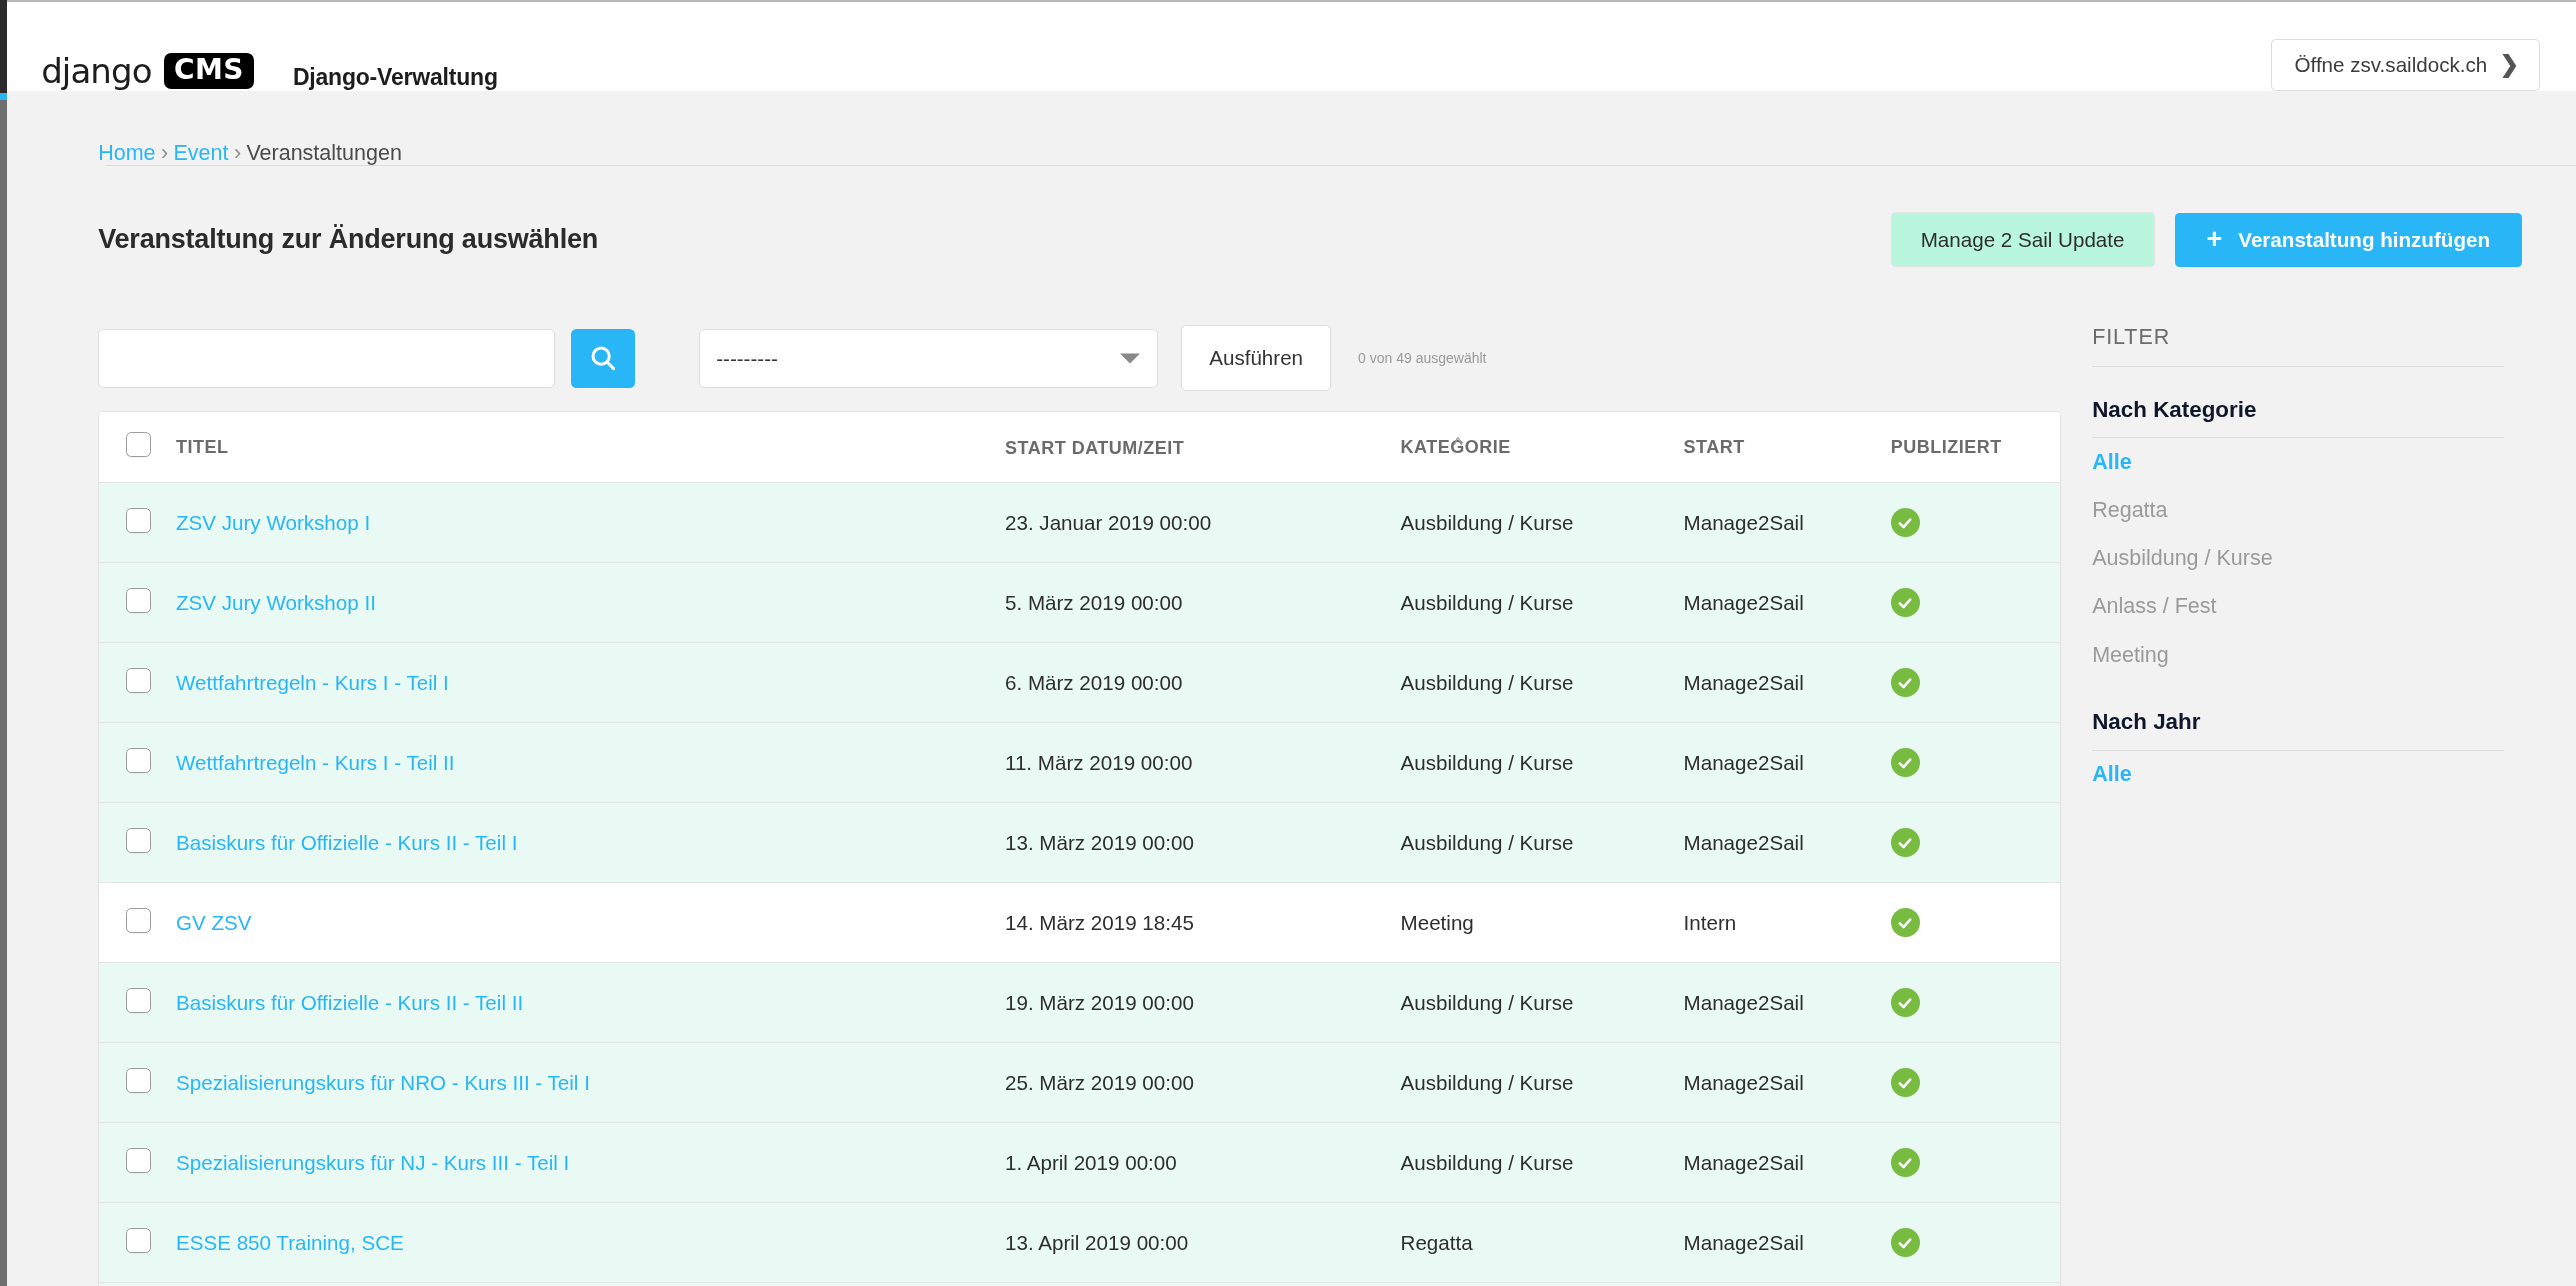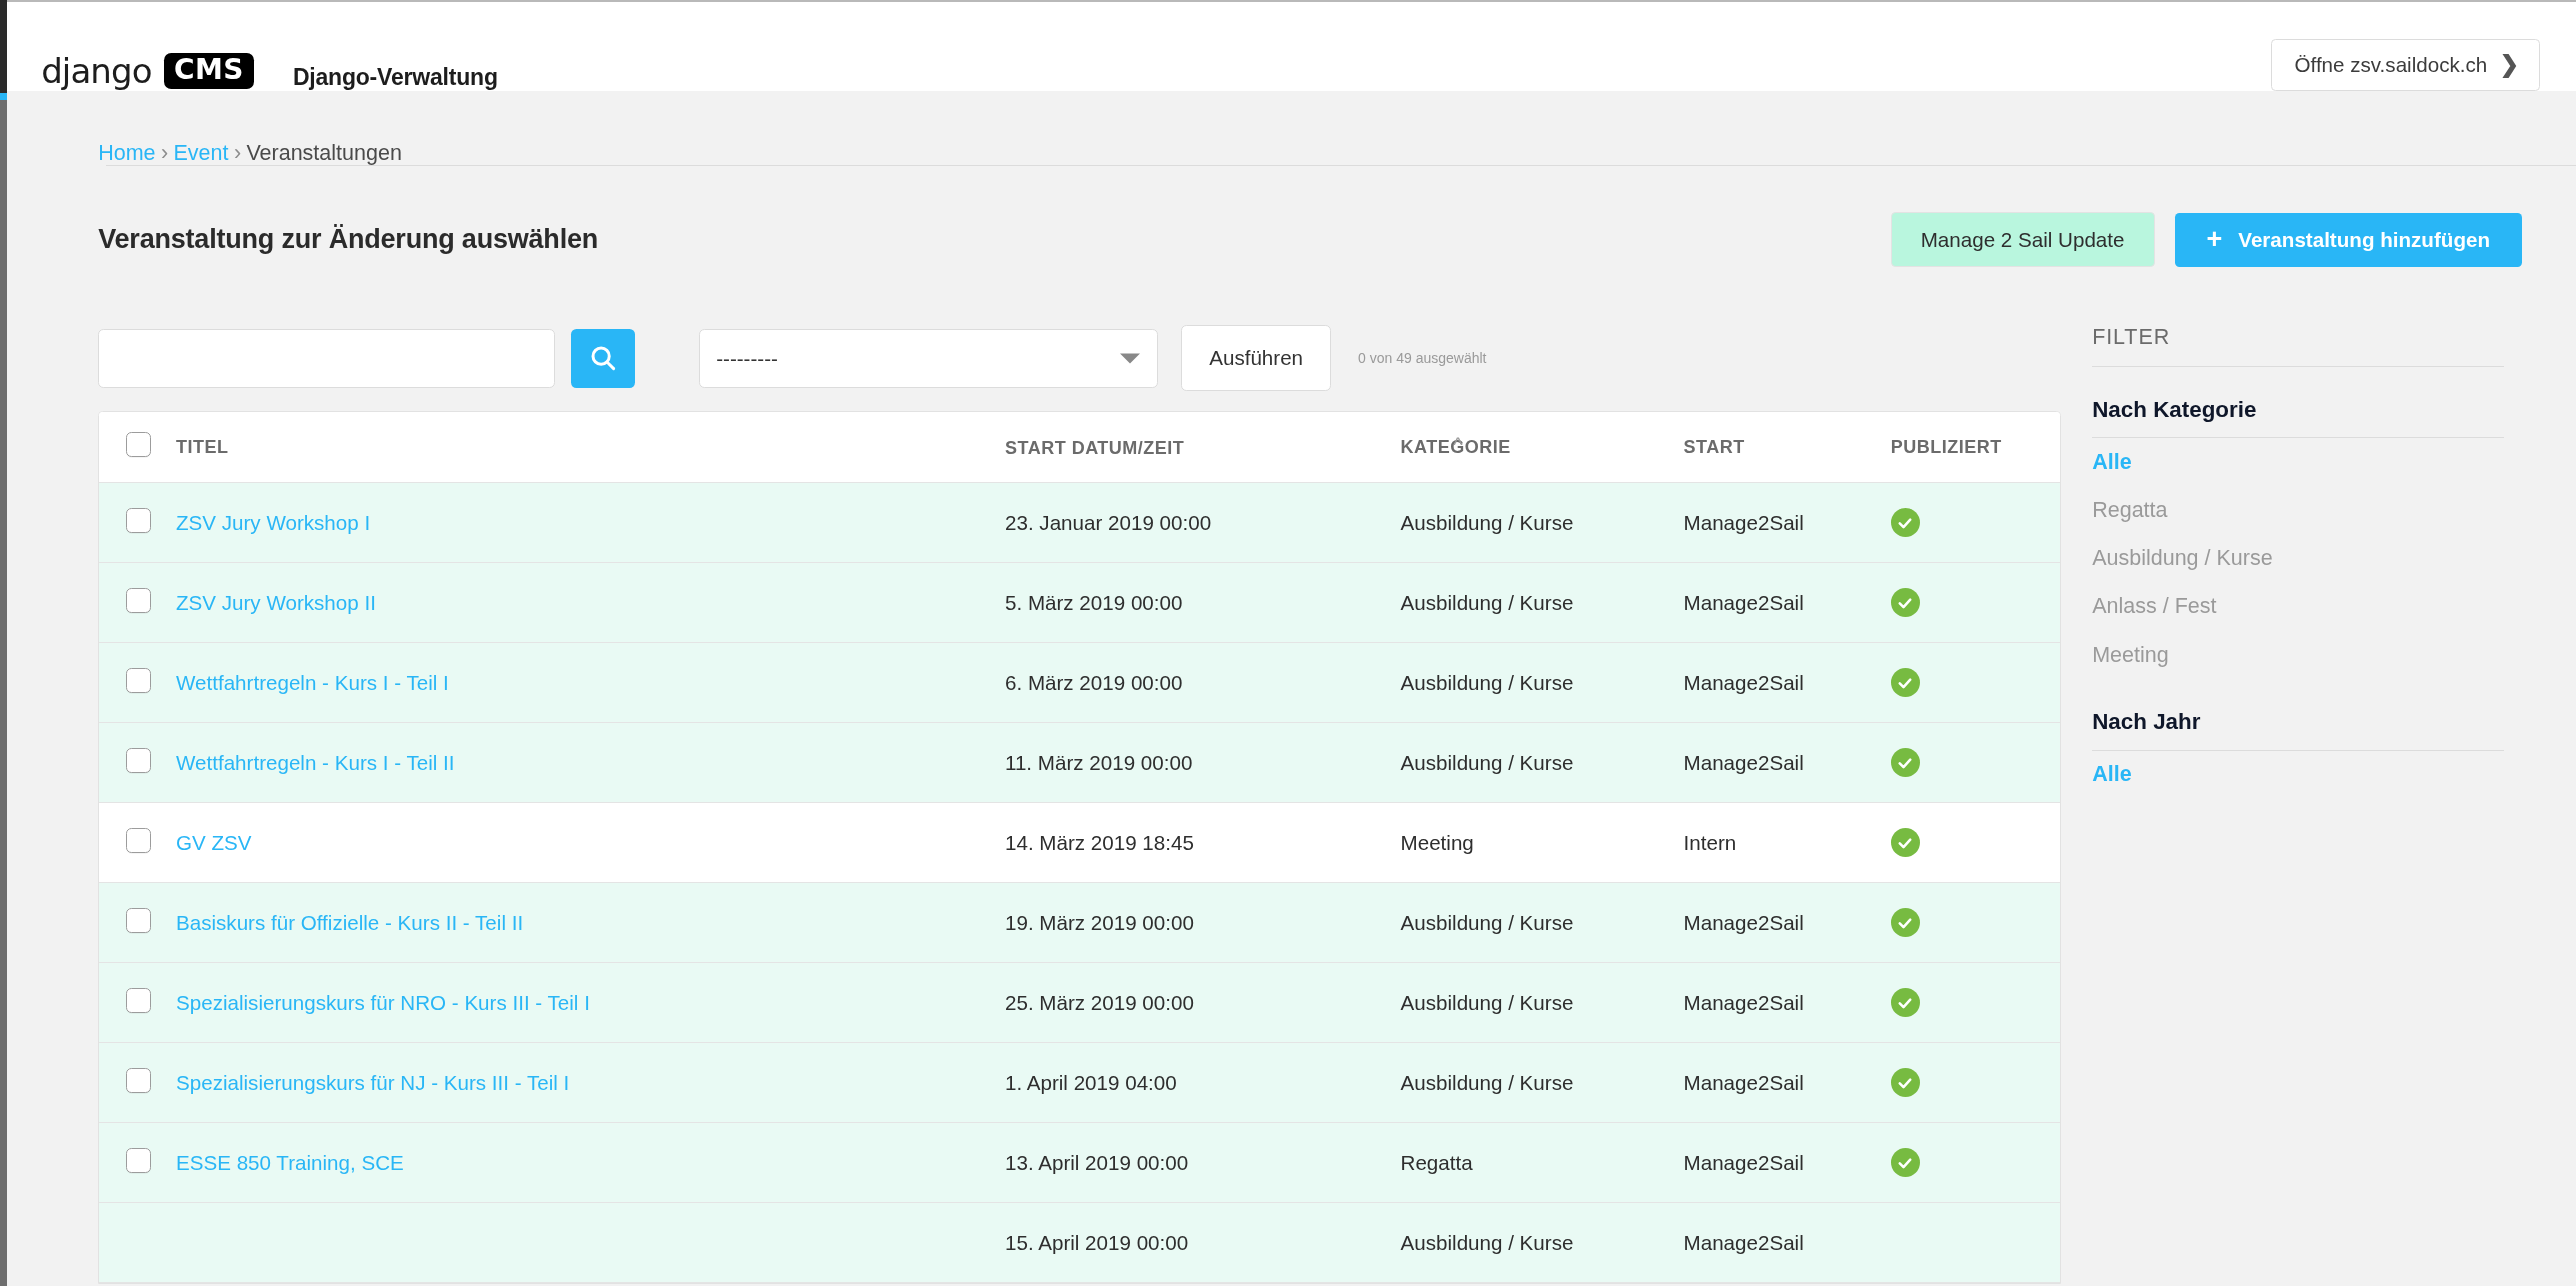--- a/index.html
+++ b/index.html
@@ -349,20 +349,32 @@
             <td class="col-title"><a href="#">Wettfahrtregeln - Kurs I - Teil II</a></td>
             <td class="col-date">11. März 2019 00:00</td>
             <td class="col-cat">Ausbildung / Kurse</td>
             <td class="col-src">Manage2Sail</td>
             <td class="col-pub"><span class="check-ok">
                 <svg width="18" height="18" viewBox="0 0 24 24" fill="none" stroke="#ffffff" stroke-width="3.4" stroke-linecap="round" stroke-linejoin="round">
                   <polyline points="5,12.5 10,17.5 19,7.5"></polyline>
                 </svg>
               </span></td>
           </tr>
+          <tr class="row-alt">
+            <td class="col-cb"><span class="cb"></span></td>
+            <td class="col-title"><a href="#">Basiskurs für Offizielle - Kurs II - Teil I</a></td>
+            <td class="col-date">13. März 2019 00:00</td>
+            <td class="col-cat">Ausbildung / Kurse</td>
+            <td class="col-src">Manage2Sail</td>
+            <td class="col-pub"><span class="check-ok">
+                <svg width="18" height="18" viewBox="0 0 24 24" fill="none" stroke="#ffffff" stroke-width="3.4" stroke-linecap="round" stroke-linejoin="round">
+                  <polyline points="5,12.5 10,17.5 19,7.5"></polyline>
+                </svg>
+              </span></td>
+          </tr>
           <tr class="row-plain">
             <td class="col-cb"><span class="cb"></span></td>
             <td class="col-title"><a href="#">GV ZSV</a></td>
             <td class="col-date">14. März 2019 18:45</td>
             <td class="col-cat">Meeting</td>
             <td class="col-src">Intern</td>
             <td class="col-pub"><span class="check-ok">
                 <svg width="18" height="18" viewBox="0 0 24 24" fill="none" stroke="#ffffff" stroke-width="3.4" stroke-linecap="round" stroke-linejoin="round">
                   <polyline points="5,12.5 10,17.5 19,7.5"></polyline>
                 </svg>
@@ -388,21 +400,21 @@
             <td class="col-src">Manage2Sail</td>
             <td class="col-pub"><span class="check-ok">
                 <svg width="18" height="18" viewBox="0 0 24 24" fill="none" stroke="#ffffff" stroke-width="3.4" stroke-linecap="round" stroke-linejoin="round">
                   <polyline points="5,12.5 10,17.5 19,7.5"></polyline>
                 </svg>
               </span></td>
           </tr>
           <tr class="row-alt">
             <td class="col-cb"><span class="cb"></span></td>
             <td class="col-title"><a href="#">Spezialisierungskurs für NJ - Kurs III - Teil I</a></td>
-            <td class="col-date">1. April 2019 04:00</td>
+            <td class="col-date">1. April 2019 00:00</td>
             <td class="col-cat">Ausbildung / Kurse</td>
             <td class="col-src">Manage2Sail</td>
             <td class="col-pub"><span class="check-ok">
                 <svg width="18" height="18" viewBox="0 0 24 24" fill="none" stroke="#ffffff" stroke-width="3.4" stroke-linecap="round" stroke-linejoin="round">
                   <polyline points="5,12.5 10,17.5 19,7.5"></polyline>
                 </svg>
               </span></td>
           </tr>
           <tr class="row-alt">
             <td class="col-cb"><span class="cb"></span></td>

